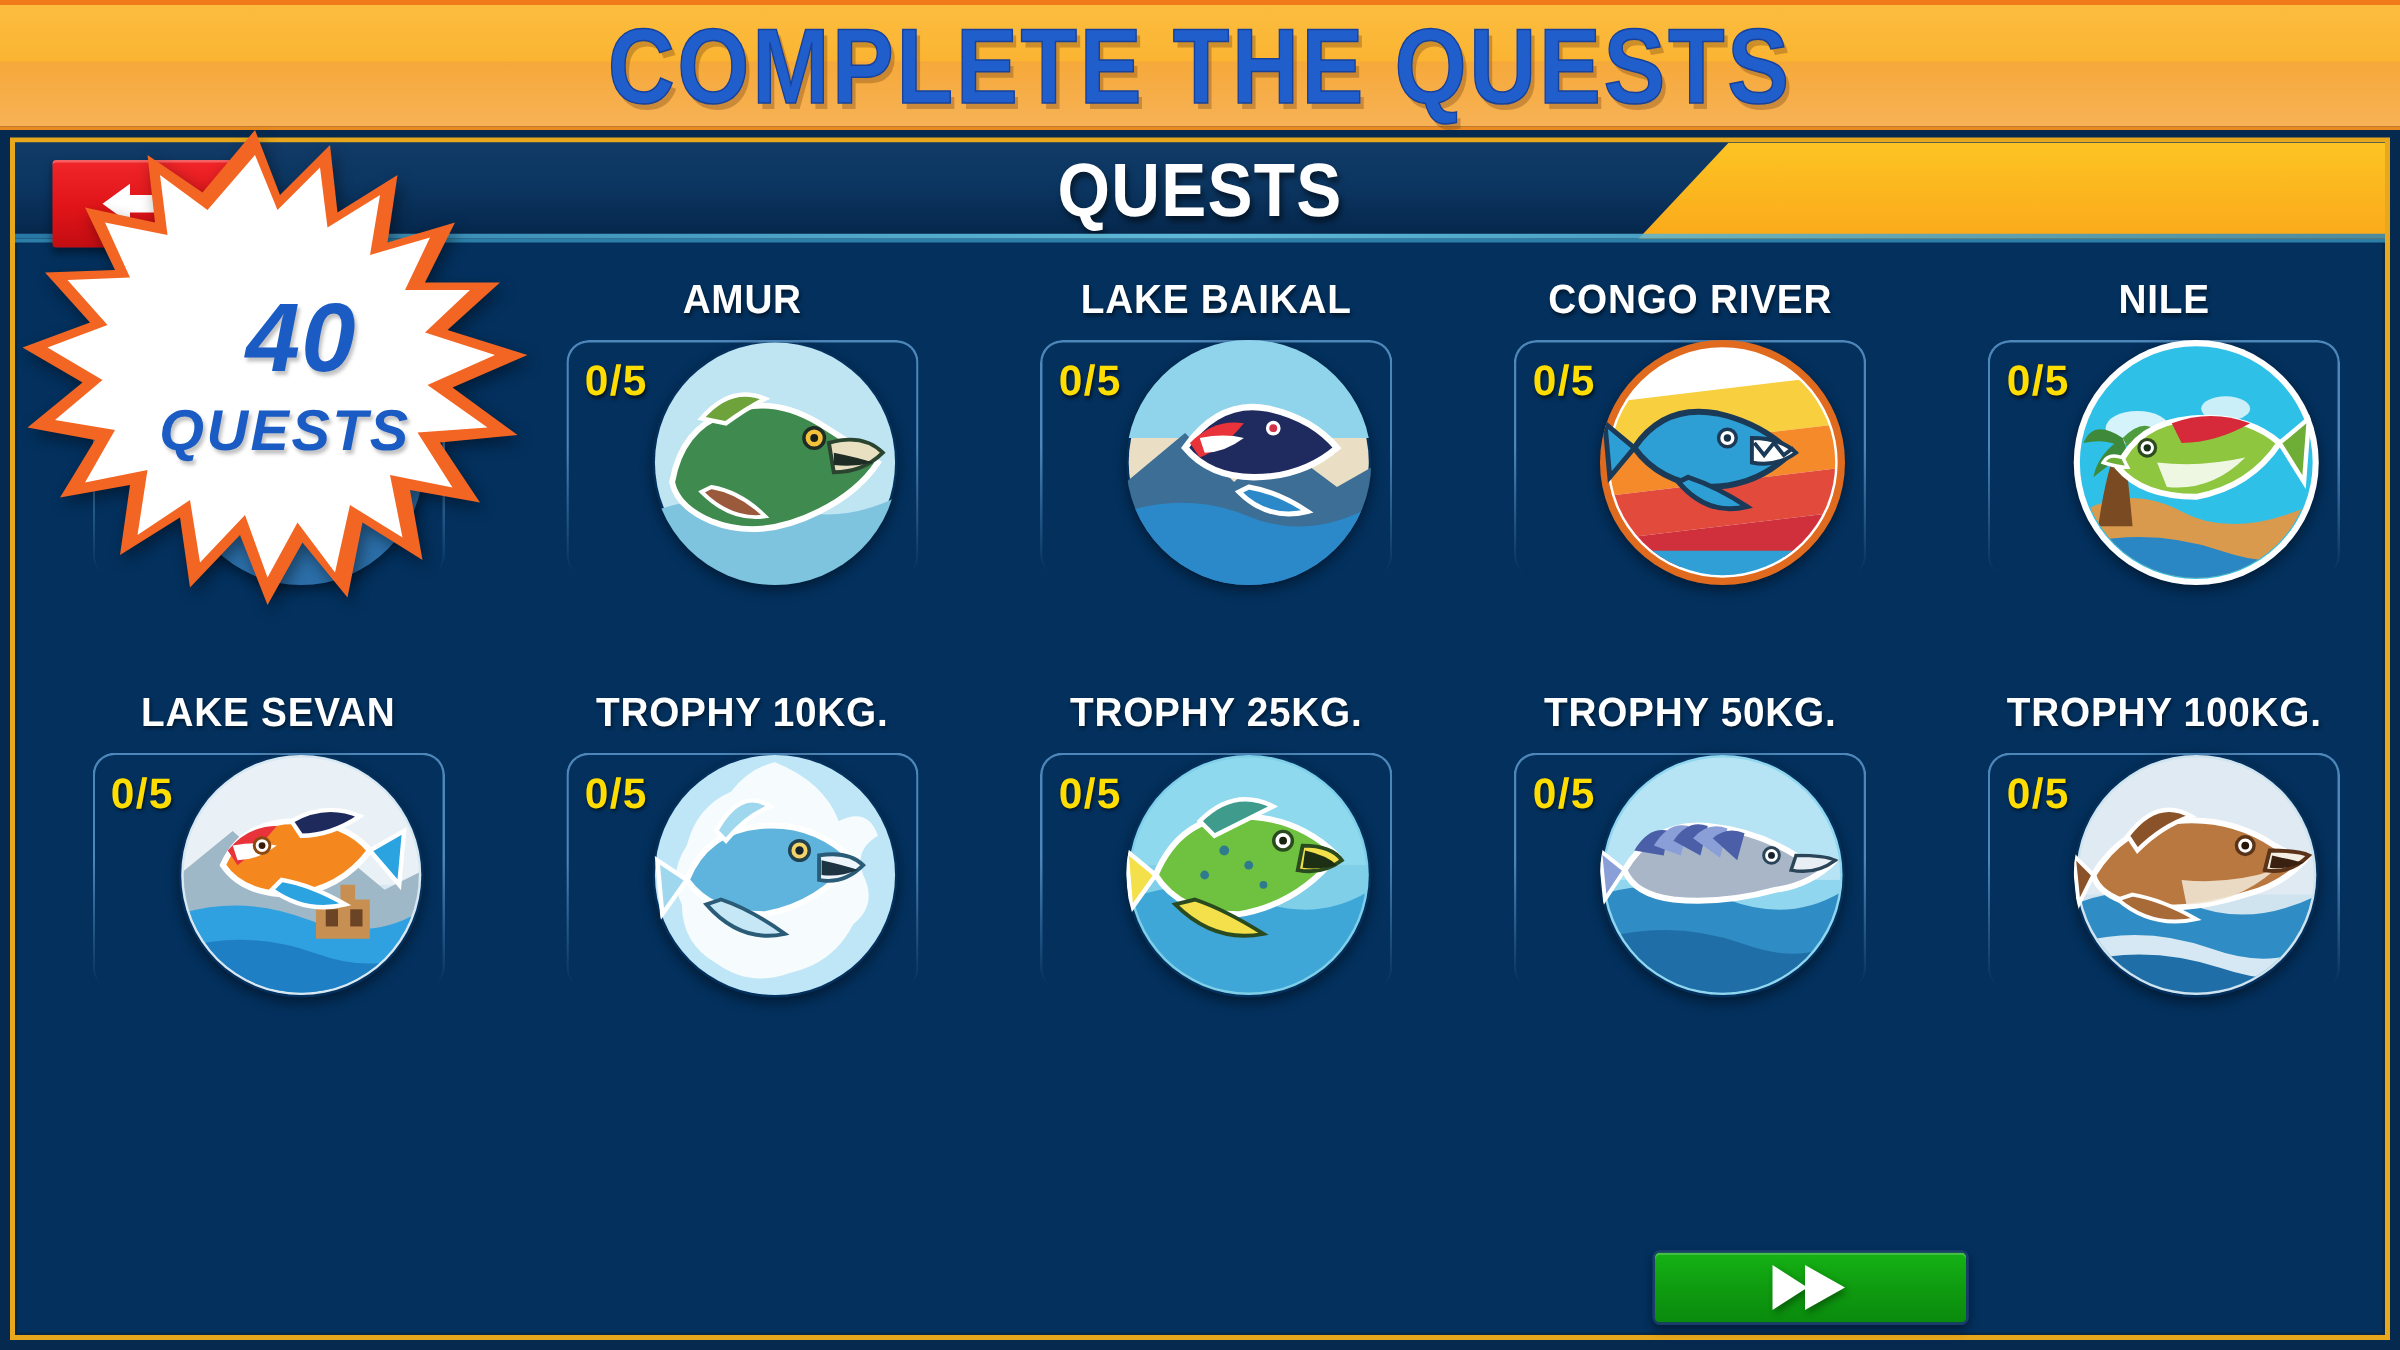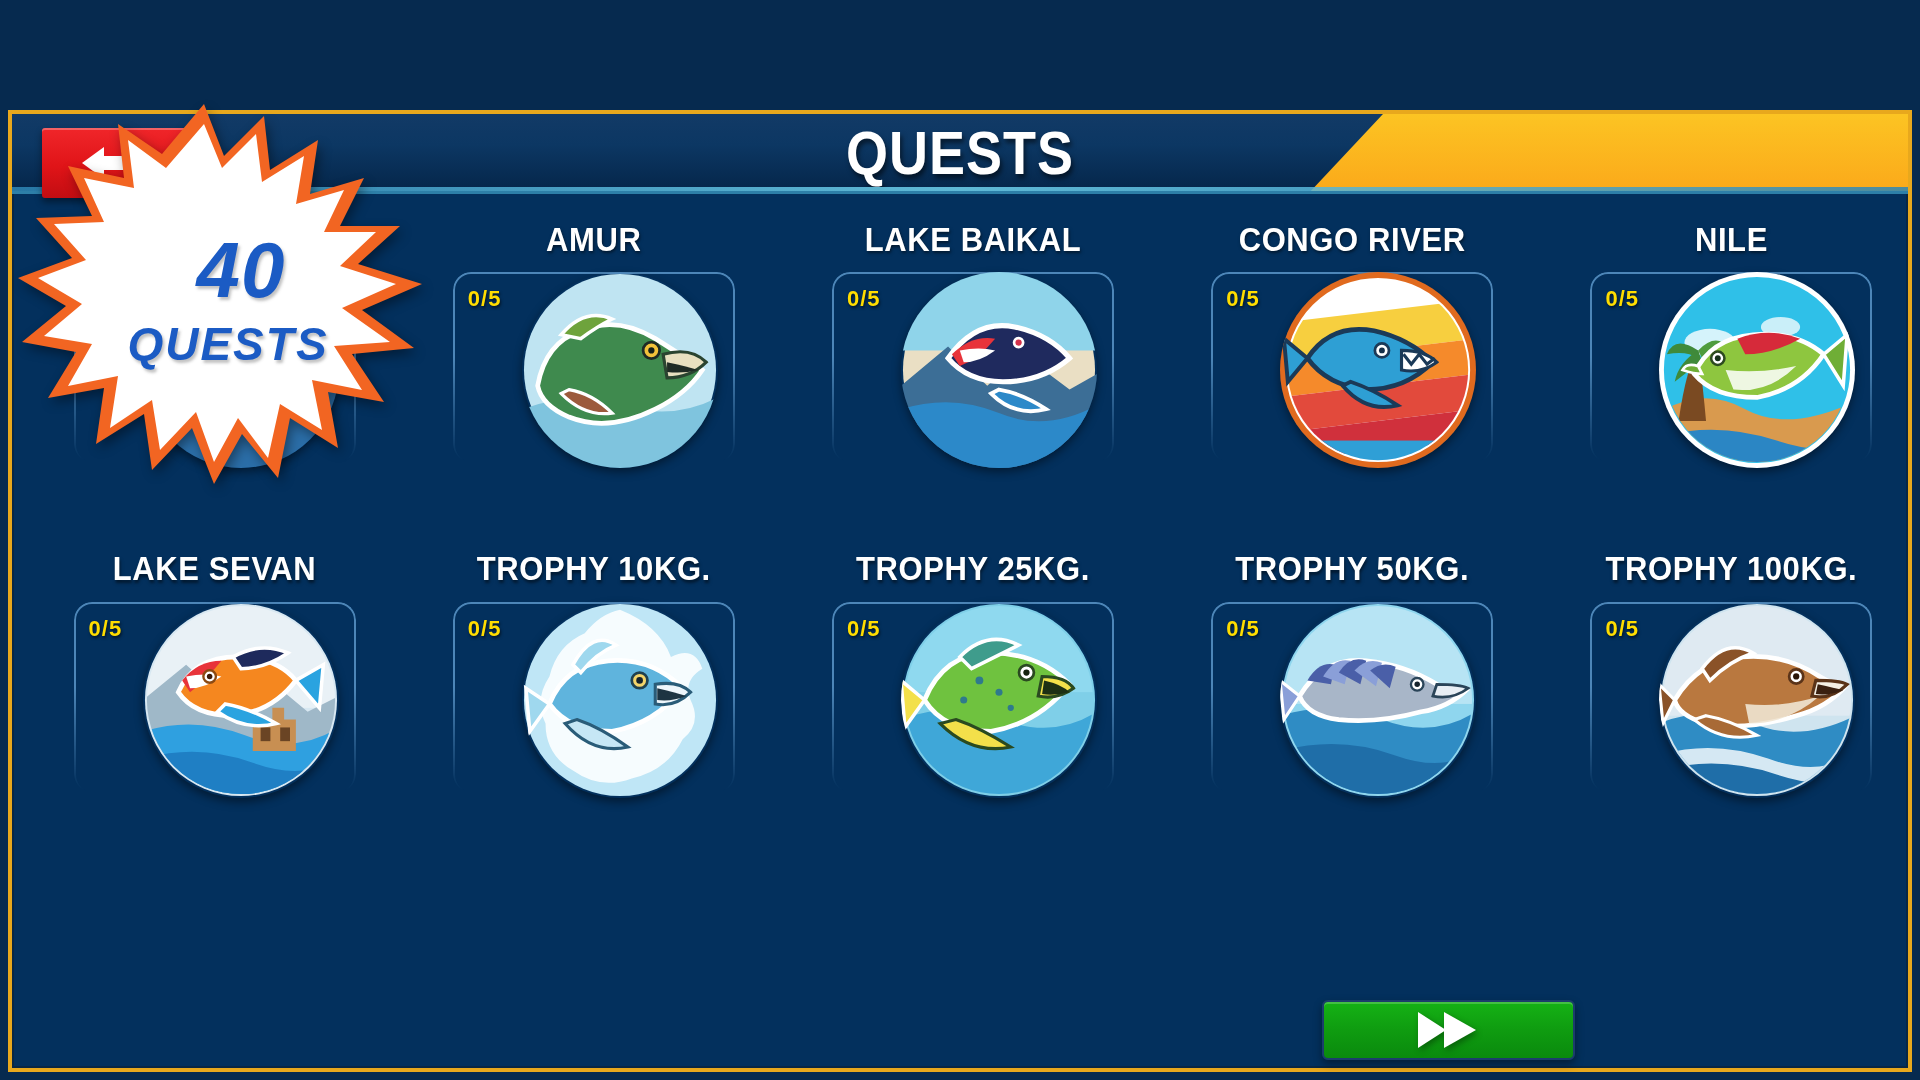--- a/index.html
+++ b/index.html
@@ -112,21 +112,21 @@
   }
   .q-frame{
     position:absolute; left:50%; top:62px; transform:translateX(-50%);
     width:282px; height:190px;
     border:2px solid #4d86b8; border-radius:18px; border-bottom:none;
     -webkit-mask-image:linear-gradient(180deg,#000 0%,#000 45%,rgba(0,0,0,.12) 92%,transparent 100%);
     mask-image:linear-gradient(180deg,#000 0%,#000 45%,rgba(0,0,0,.12) 92%,transparent 100%);
   }
   .q-count{
     position:absolute; left:50%; top:76px; margin-left:-126px;
-    font-size:22px; font-weight:bold; color:#ffdd00; letter-spacing:1px;
+    font-size:34px; font-weight:bold; color:#ffdd00; letter-spacing:1px;
     text-shadow:1px 2px 3px rgba(0,0,0,.6);
     z-index:6;
   }
   .q-badge{
     position:absolute; left:50%; top:62px; transform:translateX(-50%);
     width:196px; height:196px; margin-left:26px;
     border-radius:50%; overflow:hidden;
     box-shadow:0 4px 10px rgba(0,0,0,.45);
     z-index:5;
   }
@@ -142,20 +142,23 @@
     cursor:pointer; z-index:30;
   }
   .ff-icon{ width:70px; height:42px; display:block;
     filter:drop-shadow(2px 3px 3px rgba(0,0,0,.35)); }
 </style>
 </head>
 <body>
 
 <div id="root">
 
+  <div class="banner">
+    <div class="banner-title">COMPLETE THE QUESTS</div>
+  </div>
 
   <div class="panel">
 
     <div class="header-strip">
       <div class="corner-tab-edge"></div>
       <div class="corner-tab"></div>
       <div class="header-title">QUESTS</div>
     </div>
 
     <div class="back-btn">

